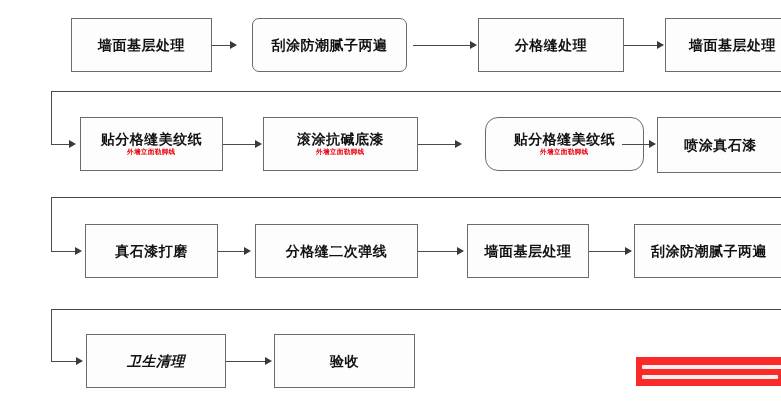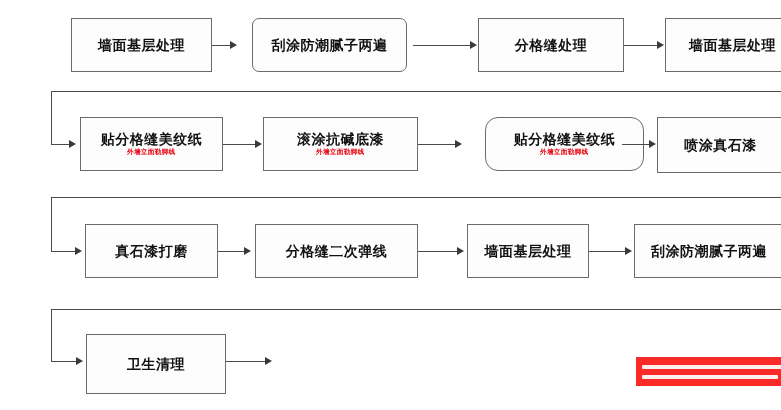--- a/index.html
+++ b/index.html
@@ -180,26 +180,29 @@
     <span class="node-label">刮涂防潮腻子两遍</span>
   </div>
 
   <div class="seg seg-h" style="left:760px; top:251px; width:11px;"></div>
   <div class="seg seg-v" style="left:770px; top:251px; height:58px;"></div>
   <div class="seg seg-h" style="left:27px; top:309px; width:743px;"></div>
   <div class="seg seg-v" style="left:27px; top:309px; height:52px;"></div>
   <div class="seg seg-h" style="left:27px; top:361px; width:29px;"></div>
   <div class="arrow" style="left:52px; top:357px;"></div>
 
-  <div class="node" style="left:62px; top:334px; width:140px; height:60px;">
+  <div class="node" style="left:62px; top:334px; width:140px; height:54px;font-style:italic;">
     <span class="node-label">卫生清理</span>
   </div>
   <div class="seg seg-h" style="left:202px; top:361px; width:44px;"></div>
   <div class="arrow" style="left:241px; top:357px;"></div>
 
+  <div class="node" style="left:250px; top:334px; width:141px; height:54px;">
+    <span class="node-label">验收</span>
+  </div>
 
   <div class="watermark" style="left:612px; top:357px; width:158px; height:29px;">
     <div class="wm-line l1"></div>
     <div class="wm-line l2"></div>
     <span class="wm-text"></span>
   </div>
 
 </div>
 
 </body></html>

